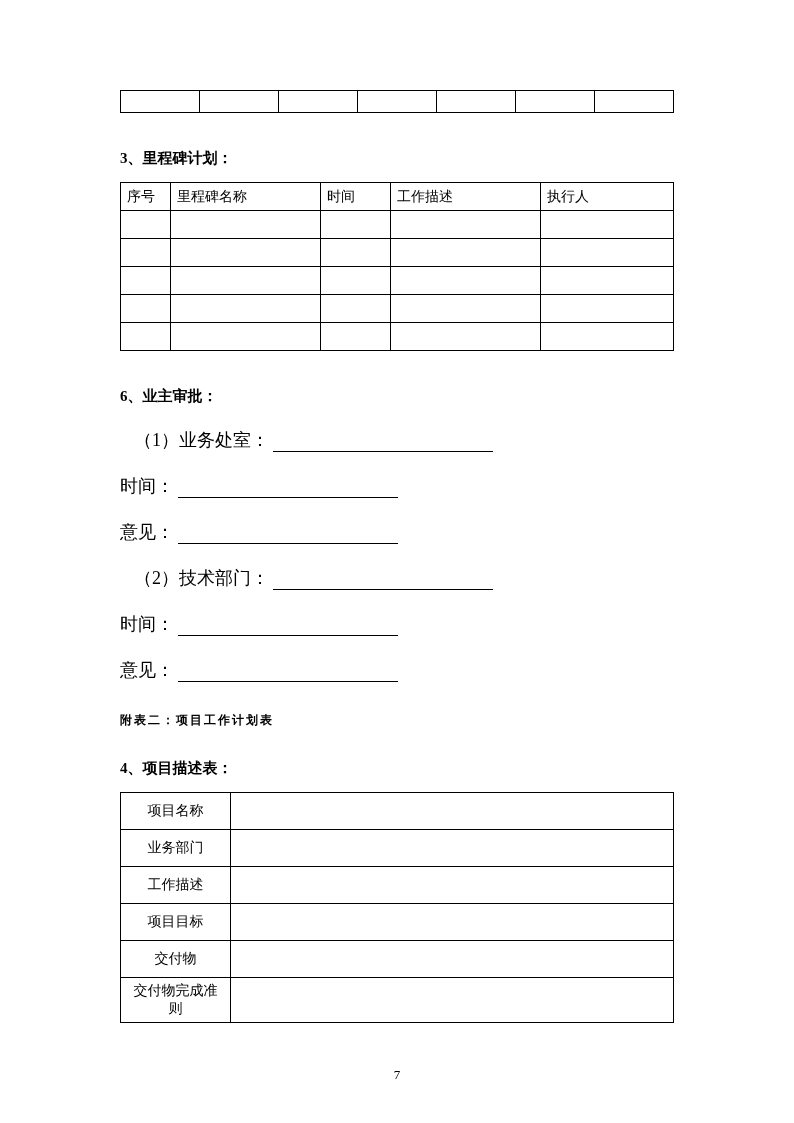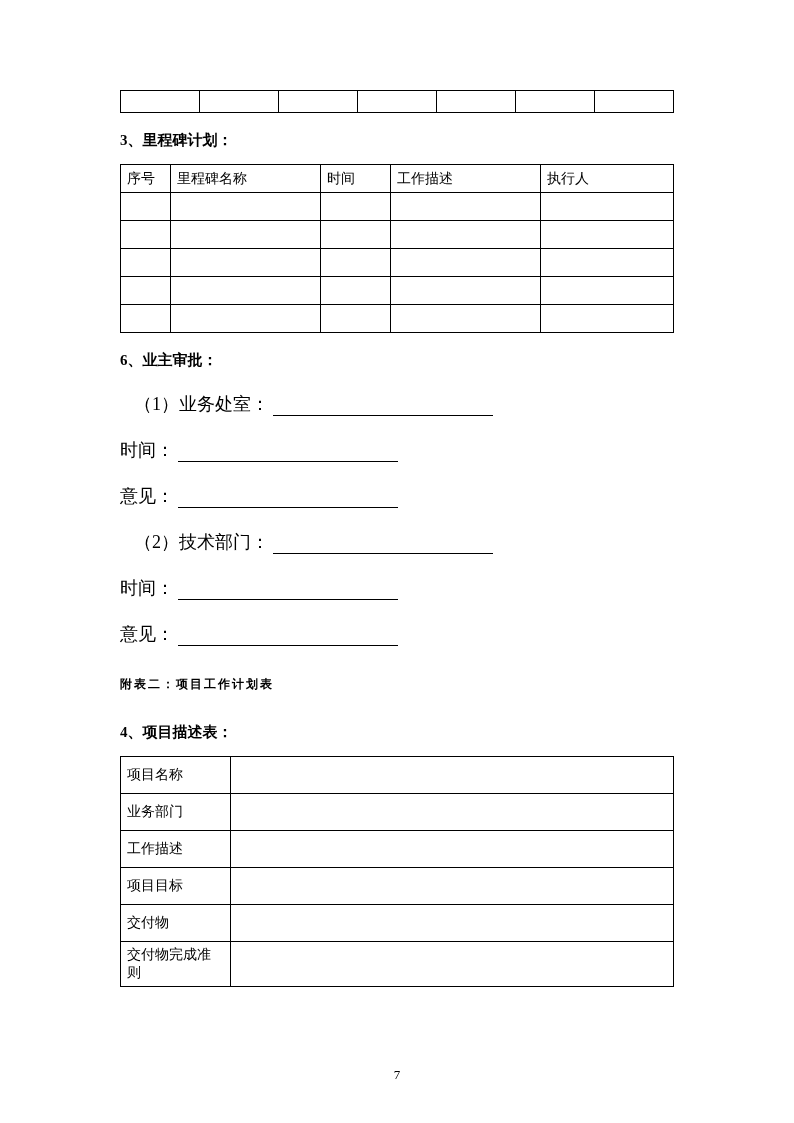--- a/index.html
+++ b/index.html
@@ -9,21 +9,21 @@
       background: #fff;
       font-family: "SimSun", "宋体", serif;
       font-size: 14px;
       color: #000;
       position: relative;
       padding: 90px 120px 60px 120px;
     }
     table {
       border-collapse: collapse;
       width: 100%;
-      margin-bottom: 18px;
+      margin-bottom: 36px;
     }
     td, th {
       border: 1px solid #000;
       height: 28px;
       padding: 4px 6px;
       text-align: left;
       font-weight: normal;
       font-size: 14px;
       vertical-align: middle;
     }
@@ -57,20 +57,21 @@
     .page-num {
       position: absolute;
       bottom: 40px;
       left: 0;
       right: 0;
       text-align: center;
       font-size: 13px;
     }
     .desc-table td:first-child {
       width: 110px;
+      text-align: center;
     }
     .desc-table td {
       height: 37px;
     }
     .indent { padding-left: 14px; }
   </style>
 </head>
 <body>
 
 <table class="table1">

